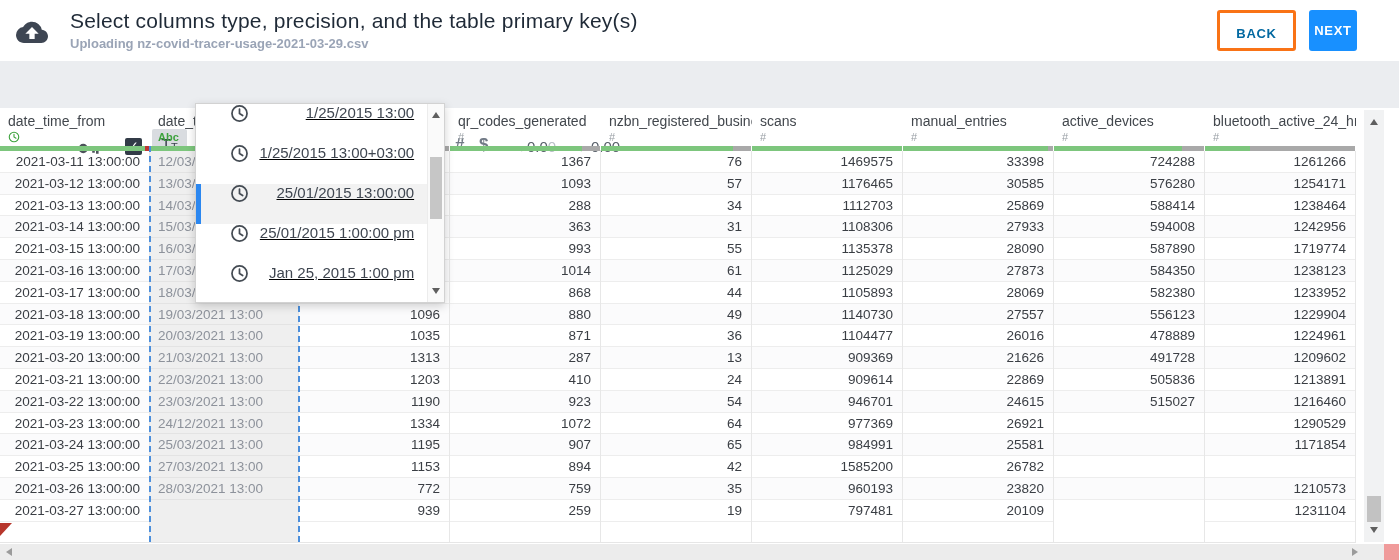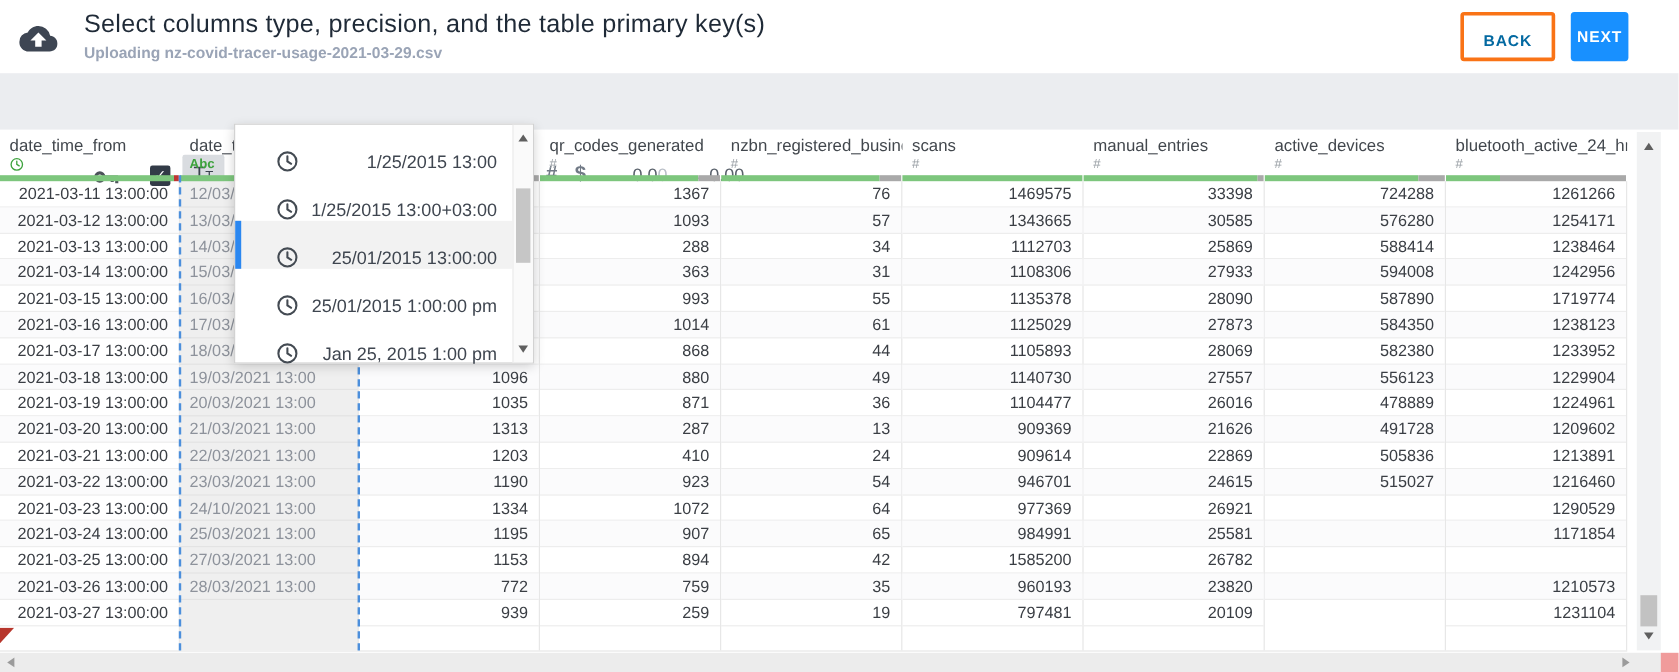--- a/index.html
+++ b/index.html
@@ -56,21 +56,21 @@
   .dash { position:absolute; top:146px; height:396px; width:0; border-left:2px dashed #4c8fdc; z-index:20; }
   .dash-l { left:149px; } .dash-r { left:298px; }
 
   .row-marker { position:absolute; left:0; top:523px; width:12px; height:13px; background:#b7362c;
                 clip-path:polygon(0 0, 100% 0, 0 100%); z-index:5; }
 
   
   .dropdown { position:absolute; left:195px; top:103px; width:250px; height:200px; background:#fff;
               border:1px solid #d2d2d2; box-shadow:0 3px 9px rgba(0,0,0,.18); z-index:40; display:flex; }
   .dd-list { width:233px; }
-  .dd-option { position:relative; height:40px; display:flex; align-items:flex-end; cursor:pointer; }
+  .dd-option { position:relative; height:40px; display:flex; align-items:flex-start; cursor:pointer;text-decoration:underline; }
   .dd-option.selected { background:#f2f2f2; }
   .dd-accent { display:none; }
   .dd-option.selected .dd-accent { display:block; position:absolute; left:0; top:0; width:5px; height:100%; background:#2b87f0; }
   .dd-clock { margin-left:34px; display:flex; }
   .dd-label { flex:1; text-align:right; margin-right:13px; font-size:15px; color:#3f4650; }
   .dd-scroll { position:relative; width:17px; background:#fafafa; border-left:1px solid #ececec; }
   .dd-thumb { position:absolute; left:2px; top:53px; width:12px; height:62px; background:#c6c6c6; }
 
   .tri-up, .tri-dn, .tri-lf, .tri-rt { width:0; height:0; position:absolute; }
   .tri-up { border-left:4px solid transparent; border-right:4px solid transparent; border-bottom:6px solid #5f5f5f; }
@@ -173,21 +173,21 @@
           <div class="cell al">14/03/2</div>
           <div class="cell al">15/03/2</div>
           <div class="cell al">16/03/2</div>
           <div class="cell al">17/03/2</div>
           <div class="cell al">18/03/2</div>
           <div class="cell al">19/03/2021 13:00</div>
           <div class="cell al">20/03/2021 13:00</div>
           <div class="cell al">21/03/2021 13:00</div>
           <div class="cell al">22/03/2021 13:00</div>
           <div class="cell al">23/03/2021 13:00</div>
-          <div class="cell al">24/10/2021 13:00</div>
+          <div class="cell al">24/12/2021 13:00</div>
           <div class="cell al">25/03/2021 13:00</div>
           <div class="cell al">27/03/2021 13:00</div>
           <div class="cell al">28/03/2021 13:00</div>
         </div>
       </div>
       <div class="tcol" style="width: 151px;">
         <div class="cname"></div>
         <div class="ctype"></div>
         <div class="cbar">
           <span style="width: 90%; background: rgb(125, 198, 125);"></span>
@@ -268,21 +268,21 @@
         </div>
       </div>
       <div class="tcol" style="width: 151px;">
         <div class="cname">scans</div>
         <div class="ctype" style="color: rgb(154, 160, 166); font-weight: 400;">#</div>
         <div class="cbar">
           <span style="width: 100%; background: rgb(125, 198, 125);"></span>
         </div>
         <div class="cells">
           <div class="cell ar">1469575</div>
-          <div class="cell ar">1343665</div>
+          <div class="cell ar">1176465</div>
           <div class="cell ar">1112703</div>
           <div class="cell ar">1108306</div>
           <div class="cell ar">1135378</div>
           <div class="cell ar">1125029</div>
           <div class="cell ar">1105893</div>
           <div class="cell ar">1140730</div>
           <div class="cell ar">1104477</div>
           <div class="cell ar">909369</div>
           <div class="cell ar">909614</div>
           <div class="cell ar">946701</div>

